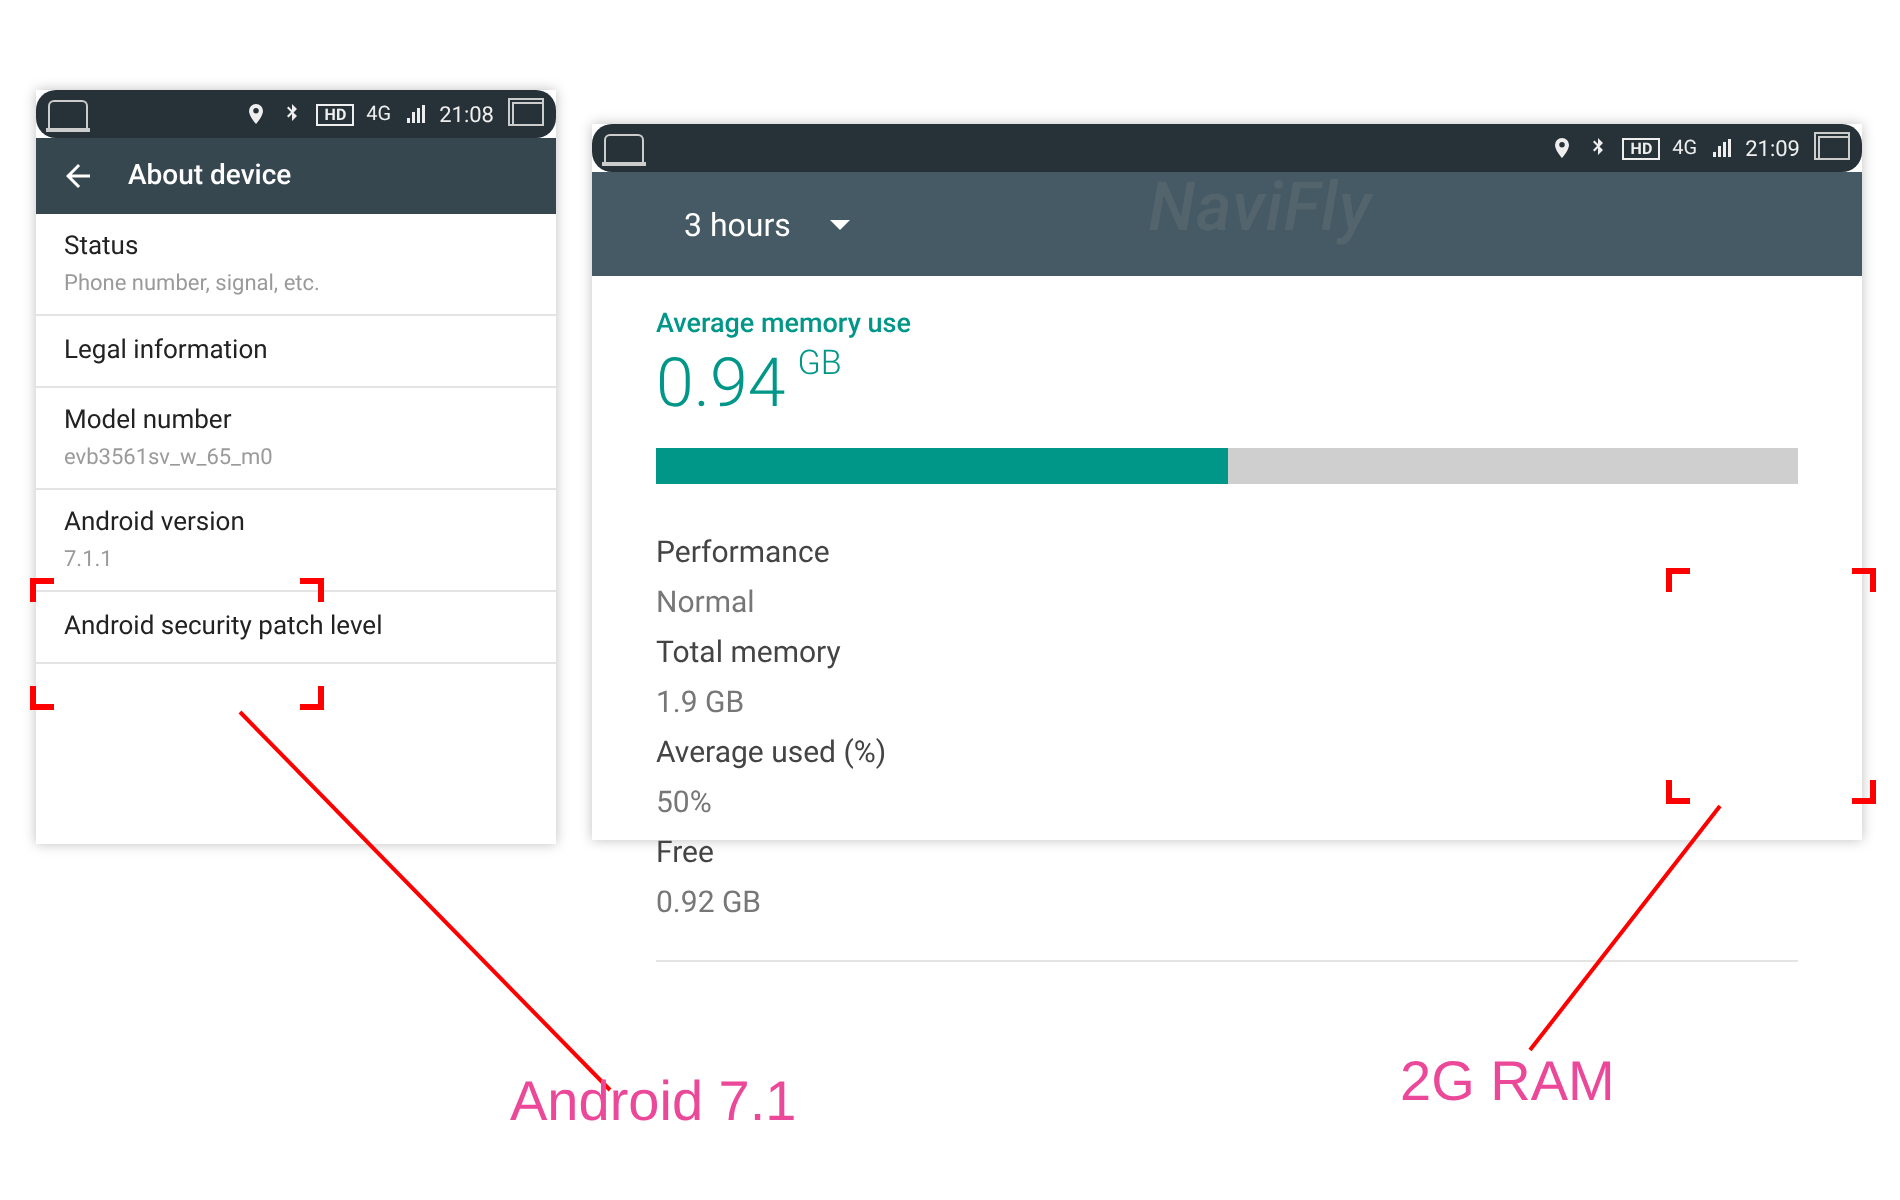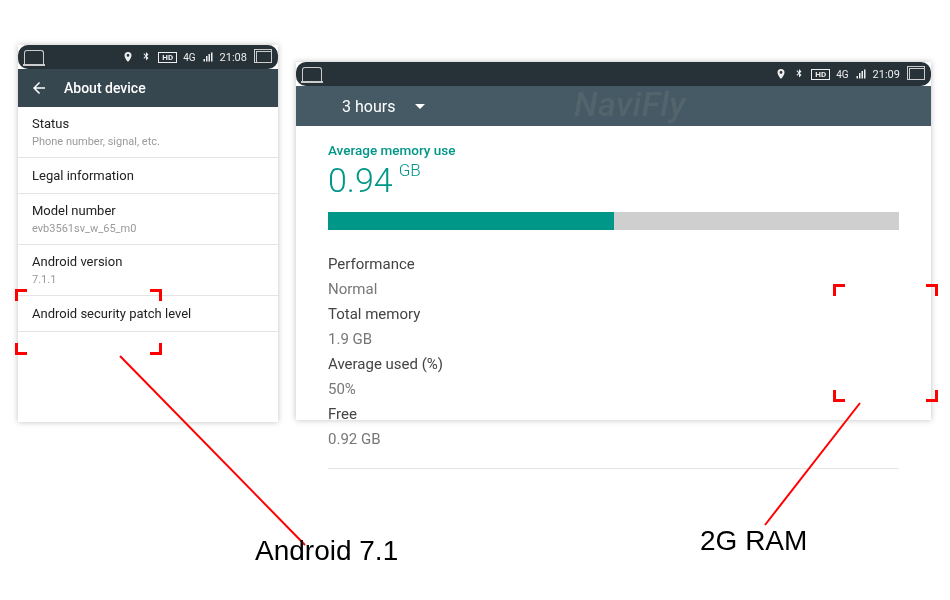--- a/index.html
+++ b/index.html
@@ -105,21 +105,21 @@
     background: #37474f;
     display: flex;
     align-items: center;
     gap: 20px;
     padding: 0 18px;
     color: #fff;
     font-size: 17px;
     font-weight: 500;
   }
   .mem-sub {
-    height: 40px;
+    height: 52px;
     background: #455a64;
     display: flex;
     align-items: center;
     padding: 8px 46px;
     color: #fff;
   }
   .dropdown {
     display: flex; align-items: center; gap: 20px;
     font-size: 16px;
   }
@@ -184,21 +184,21 @@
     pointer-events: none;
   }
   .tl { border-right:none; border-bottom:none; }
   .tr { border-left:none;  border-bottom:none; }
   .bl { border-right:none; border-top:none; }
   .br { border-left:none;  border-top:none; }
 
   
   .anno-text {
     position:absolute;
-    color:#000000;
+    color:#ec4899;
     font-size: 28px;
     font-family: Arial, sans-serif;
   }
   svg.overlay {
     position:absolute;
     left:0; top:0;
     width:950px; height:600px;
     pointer-events:none;
   }
 </style>

